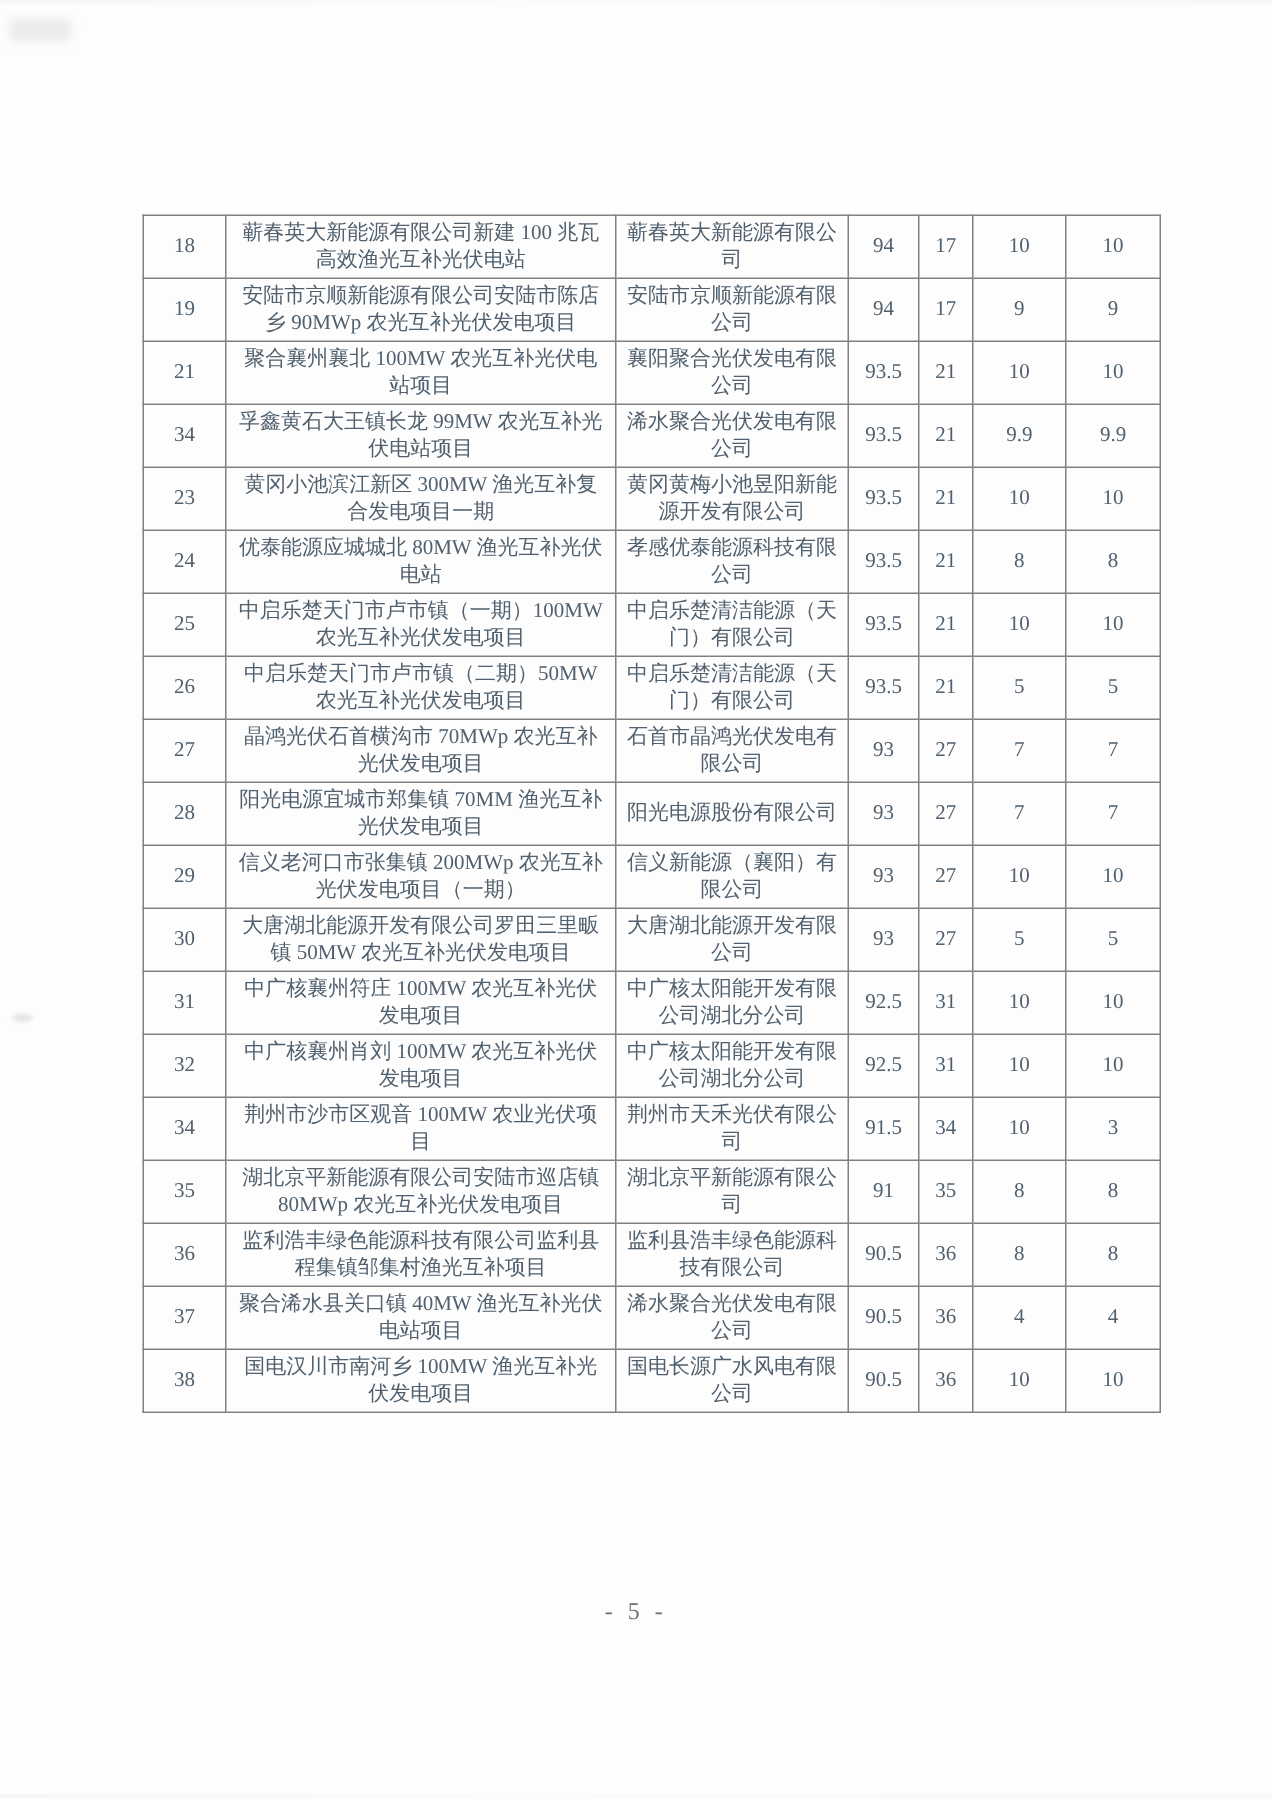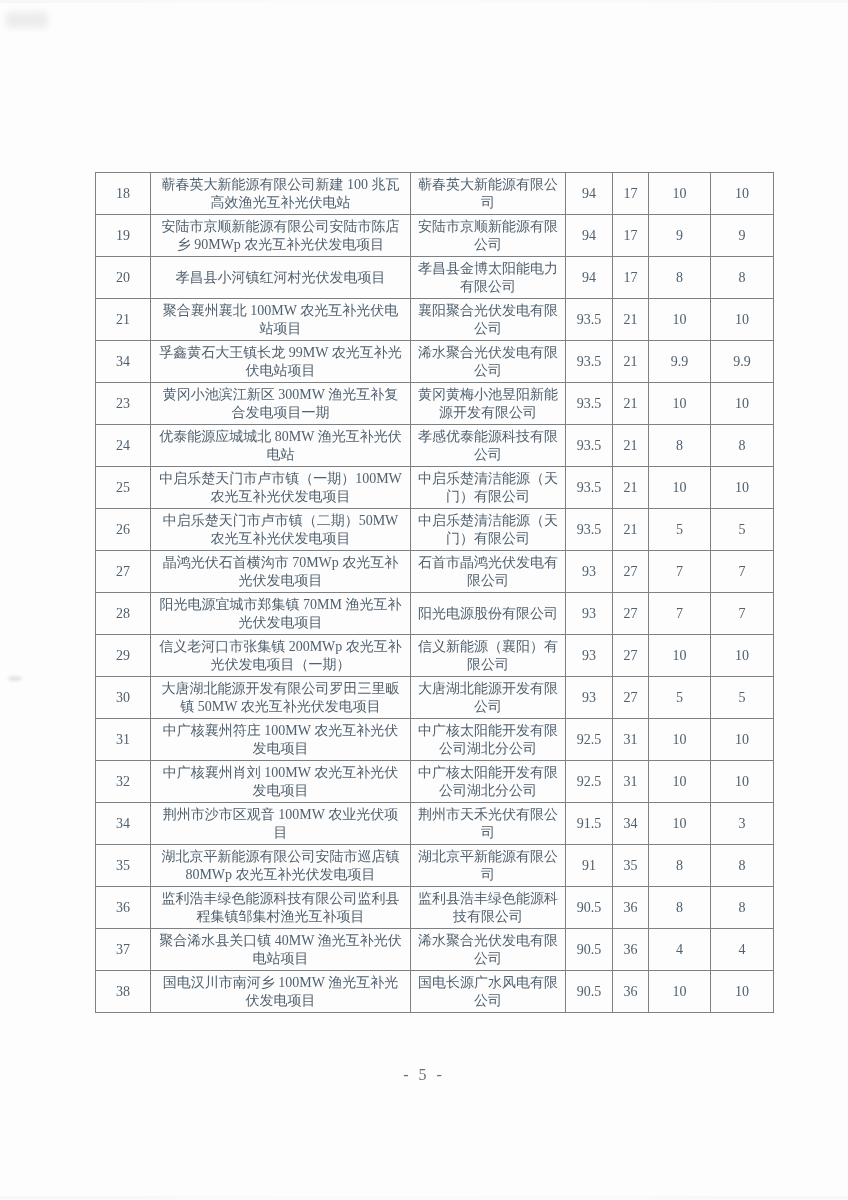--- a/index.html
+++ b/index.html
@@ -42,21 +42,20 @@
   .band-1 { top: 0; }
   .band-2 { top: 1196px; }
 
   table.ranking {
     position: absolute;
     left: 95px;
     top: 143px;
     width: 678px;
     border-collapse: collapse;
     table-layout: fixed;
-    margin-top: 29px;
   }
   table.ranking td {
     border: 1px solid #7e8184;
     color: #50606e;
     font-size: 14px;
     line-height: 17.5px;
     padding: 3px 6px;
     vertical-align: middle;
     word-break: break-all;
   }
@@ -108,29 +107,20 @@
       <tr>
     <td class="c-no">19</td>
     <td class="c-proj">安陆市京顺新能源有限公司安陆市陈店乡 90MWp 农光互补光伏发电项目</td>
     <td class="c-comp">安陆市京顺新能源有限公司</td>
     <td class="c-num">94</td>
     <td class="c-num">17</td>
     <td class="c-num">9</td>
     <td class="c-num">9</td>
   </tr>
       <tr>
-    <td class="c-no">20</td>
-    <td class="c-proj">孝昌县小河镇红河村光伏发电项目</td>
-    <td class="c-comp">孝昌县金博太阳能电力有限公司</td>
-    <td class="c-num">94</td>
-    <td class="c-num">17</td>
-    <td class="c-num">8</td>
-    <td class="c-num">8</td>
-  </tr>
-      <tr>
     <td class="c-no">21</td>
     <td class="c-proj">聚合襄州襄北 100MW 农光互补光伏电站项目</td>
     <td class="c-comp">襄阳聚合光伏发电有限公司</td>
     <td class="c-num">93.5</td>
     <td class="c-num">21</td>
     <td class="c-num">10</td>
     <td class="c-num">10</td>
   </tr>
       <tr>
     <td class="c-no">34</td>

